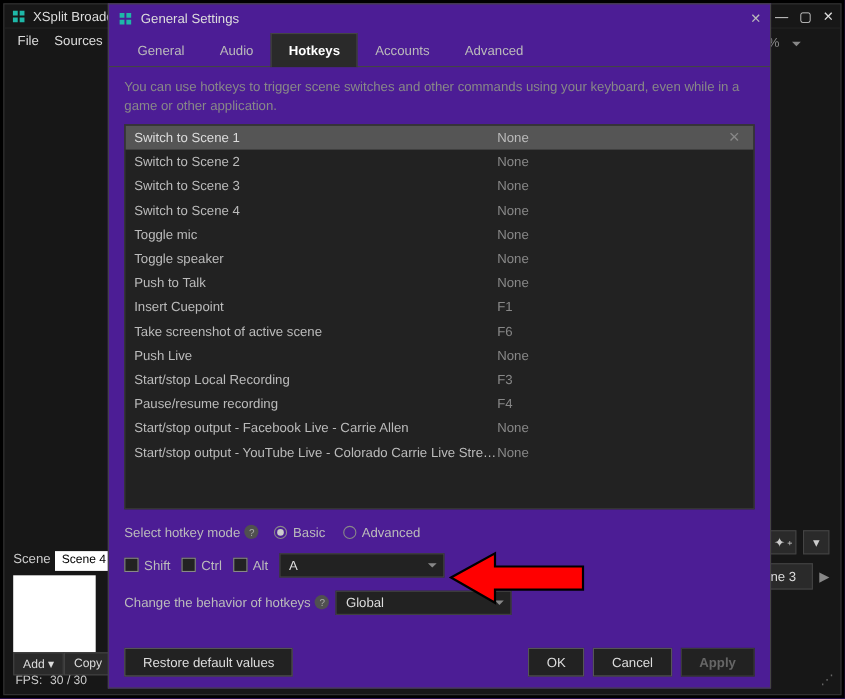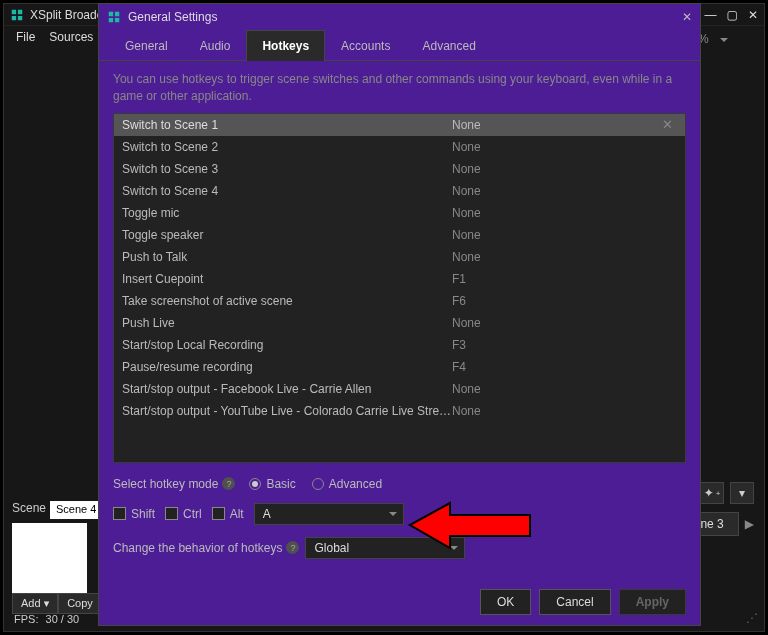--- a/index.html
+++ b/index.html
@@ -452,20 +452,21 @@
         <span class="q-icon">?</span>
         <span style="width:6px"></span>
         <div class="select" style="width:160px">
           <span>Global</span>
           <span class="caret"></span>
         </div>
       </div>
     </div>
   </div>
   <div class="dlg-footer">
+    <div class="btn">Restore default values</div>
     <div class="ftspacer"></div>
     <div class="btn">OK</div>
     <div class="btn">Cancel</div>
     <div class="btn disabled">Apply</div>
   </div>
 </div>
 
 <svg class="arrow" width="130" height="55" viewBox="0 0 130 55">
   <path d="M 5 27 L 45 5 L 45 17 L 125 17 L 125 38 L 45 38 L 45 50 Z" fill="#ff0000" stroke="#000" stroke-width="2"></path>
 </svg>

